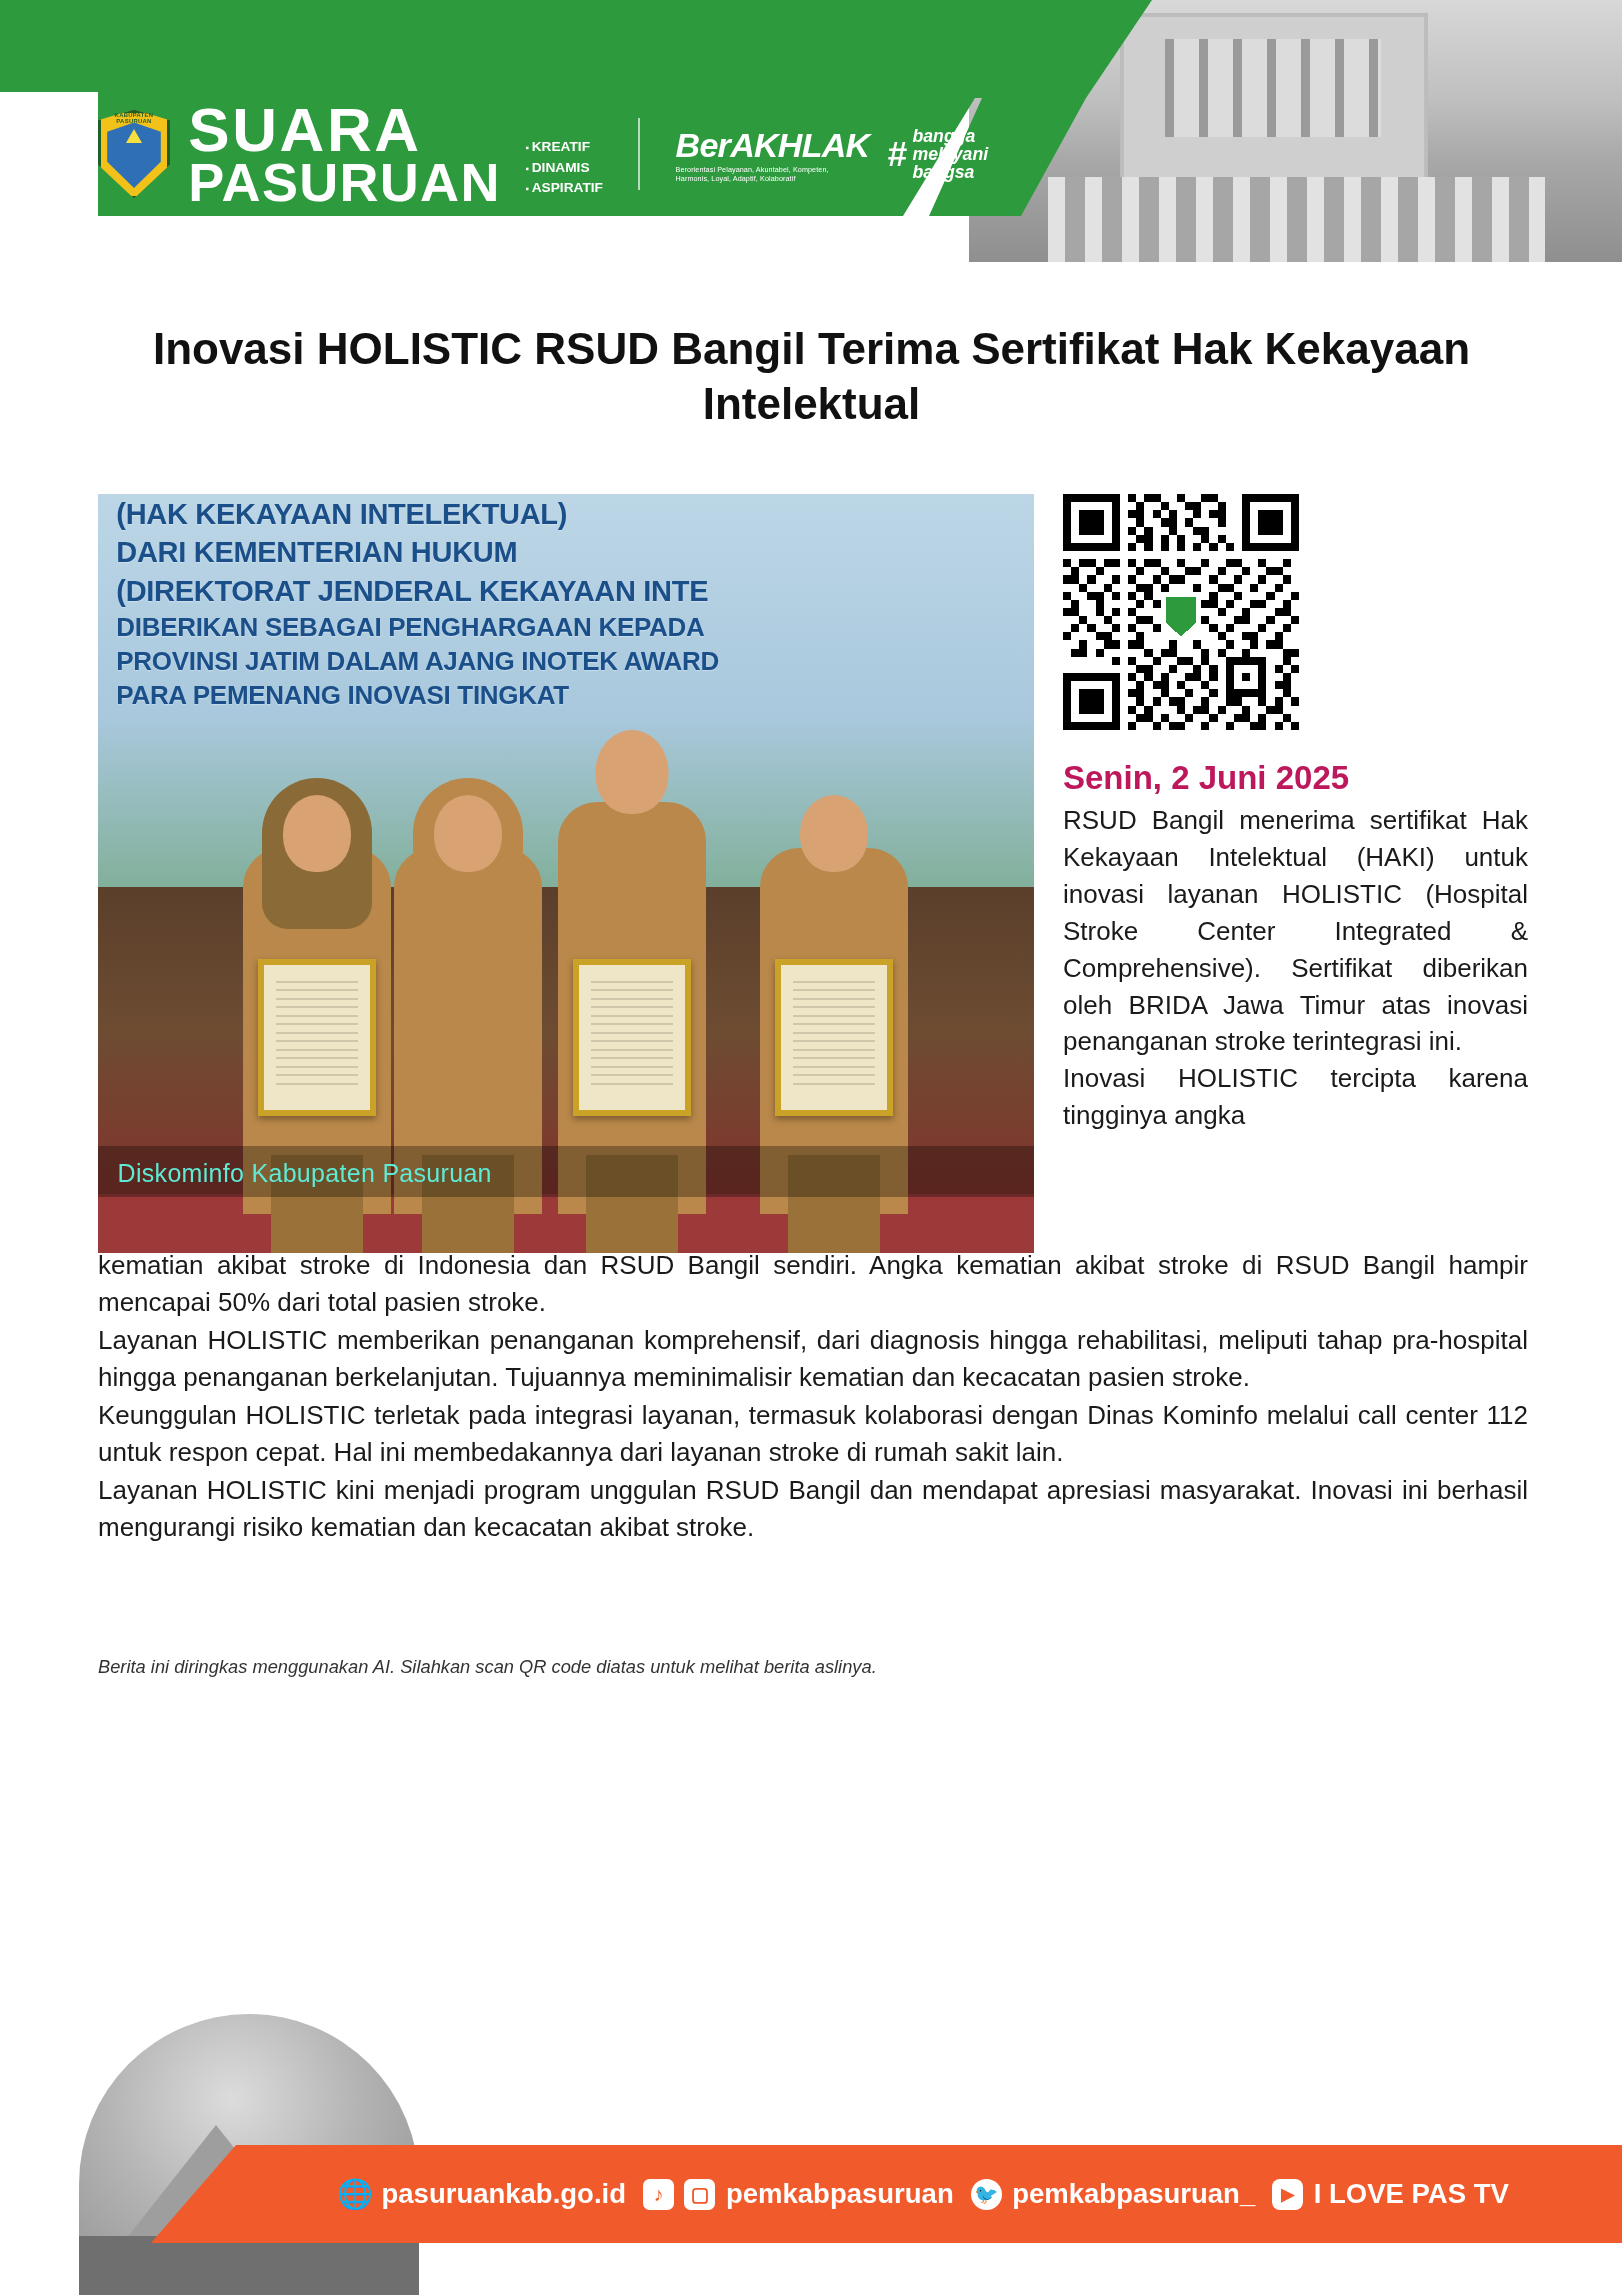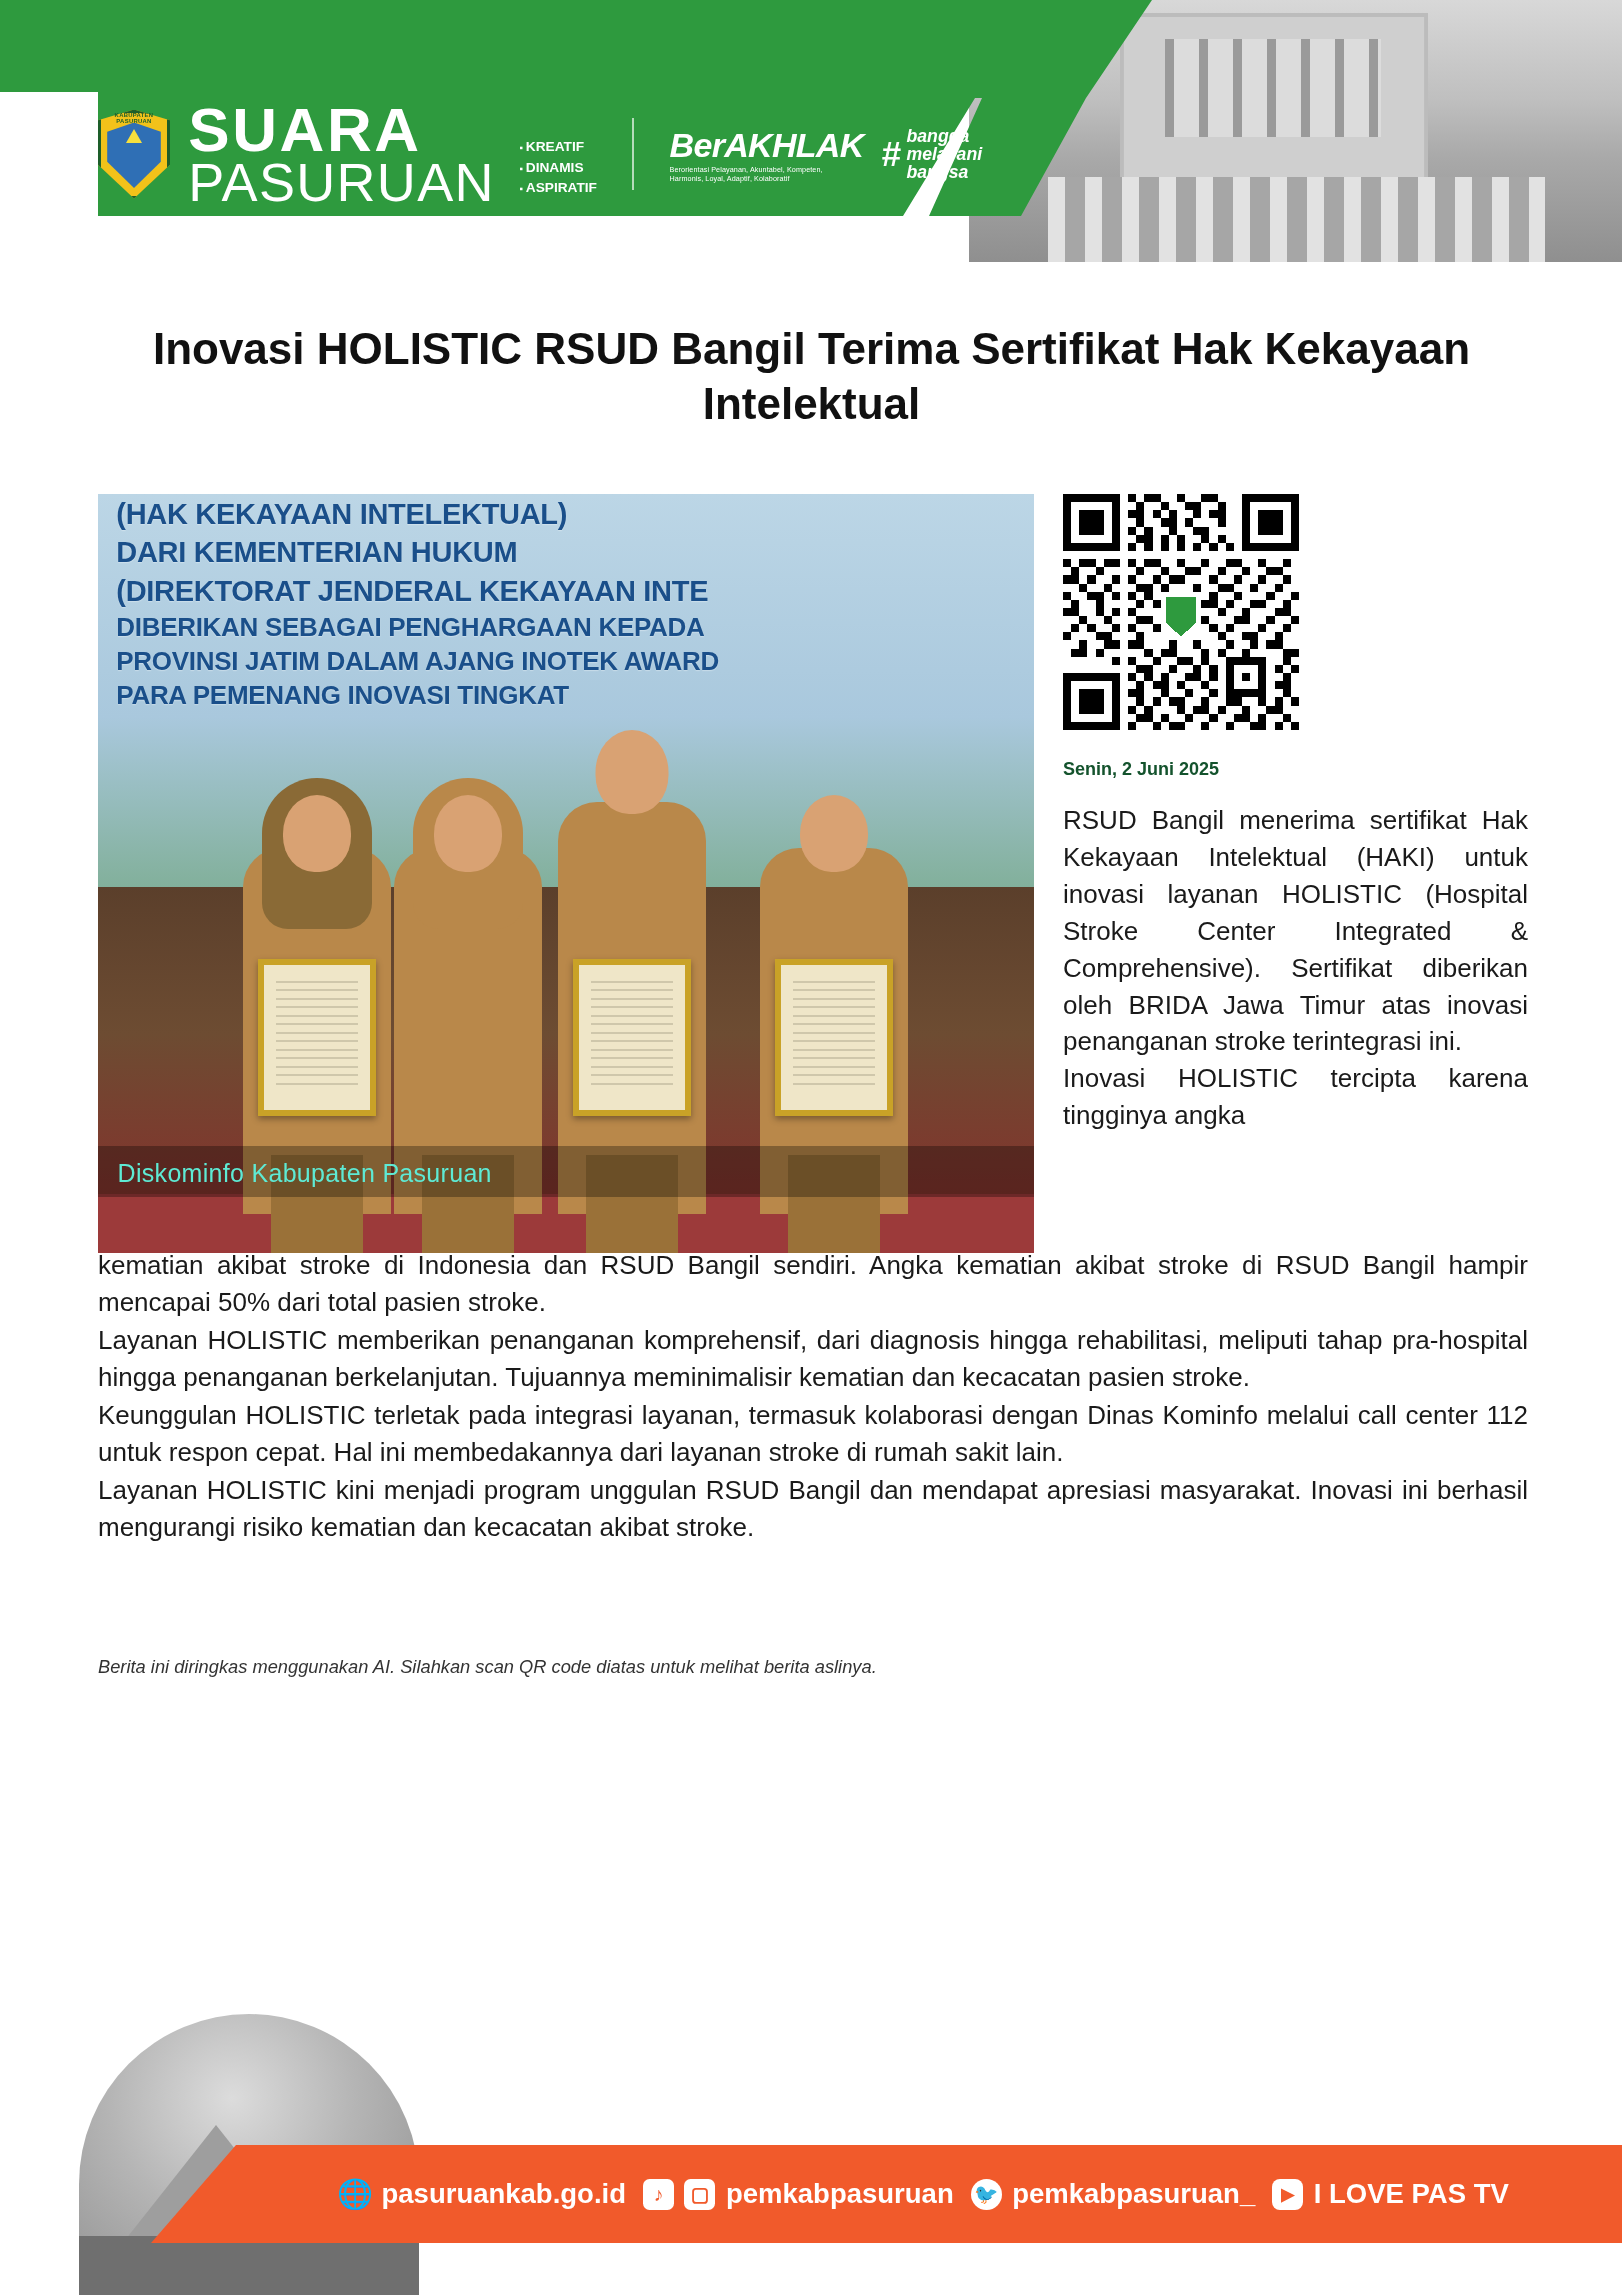--- a/index.html
+++ b/index.html
@@ -127,21 +127,21 @@
     color: #ffffff;
     line-height: 0.92;
   }
   .brand .l1 {
     font-size: 62px;
     font-weight: bold;
     letter-spacing: 2.6px;
   }
   .brand .l2 {
     font-size: 54px;
-    font-weight: normal;
+    font-weight: bold;
     letter-spacing: 1.3px;
   }
   .tagline {
     color: #ffffff;
     font-size: 13.7px;
     font-weight: bold;
     line-height: 1.5;
     padding-left: 6.5px;
     padding-bottom: 17px;
     align-self: flex-end;
@@ -320,23 +320,23 @@
     background: #ffffff;
   }
   .qr svg { display: block; }
 
   
   .date {
     position: absolute;
     top: 759px;
     left: 1063px;
     width: 465px;
-    font-size: 18px;
-    font-weight: bold;
-    color: #14532d;
+    font-size: 33px;
+    font-weight: bold;
+    color: #be185d;
   }
   .side-body {
     position: absolute;
     top: 802px;
     left: 1063px;
     width: 465px;
     font-size: 26px;
     line-height: 1.42;
     text-align: justify;
     color: #1a1a1a;

